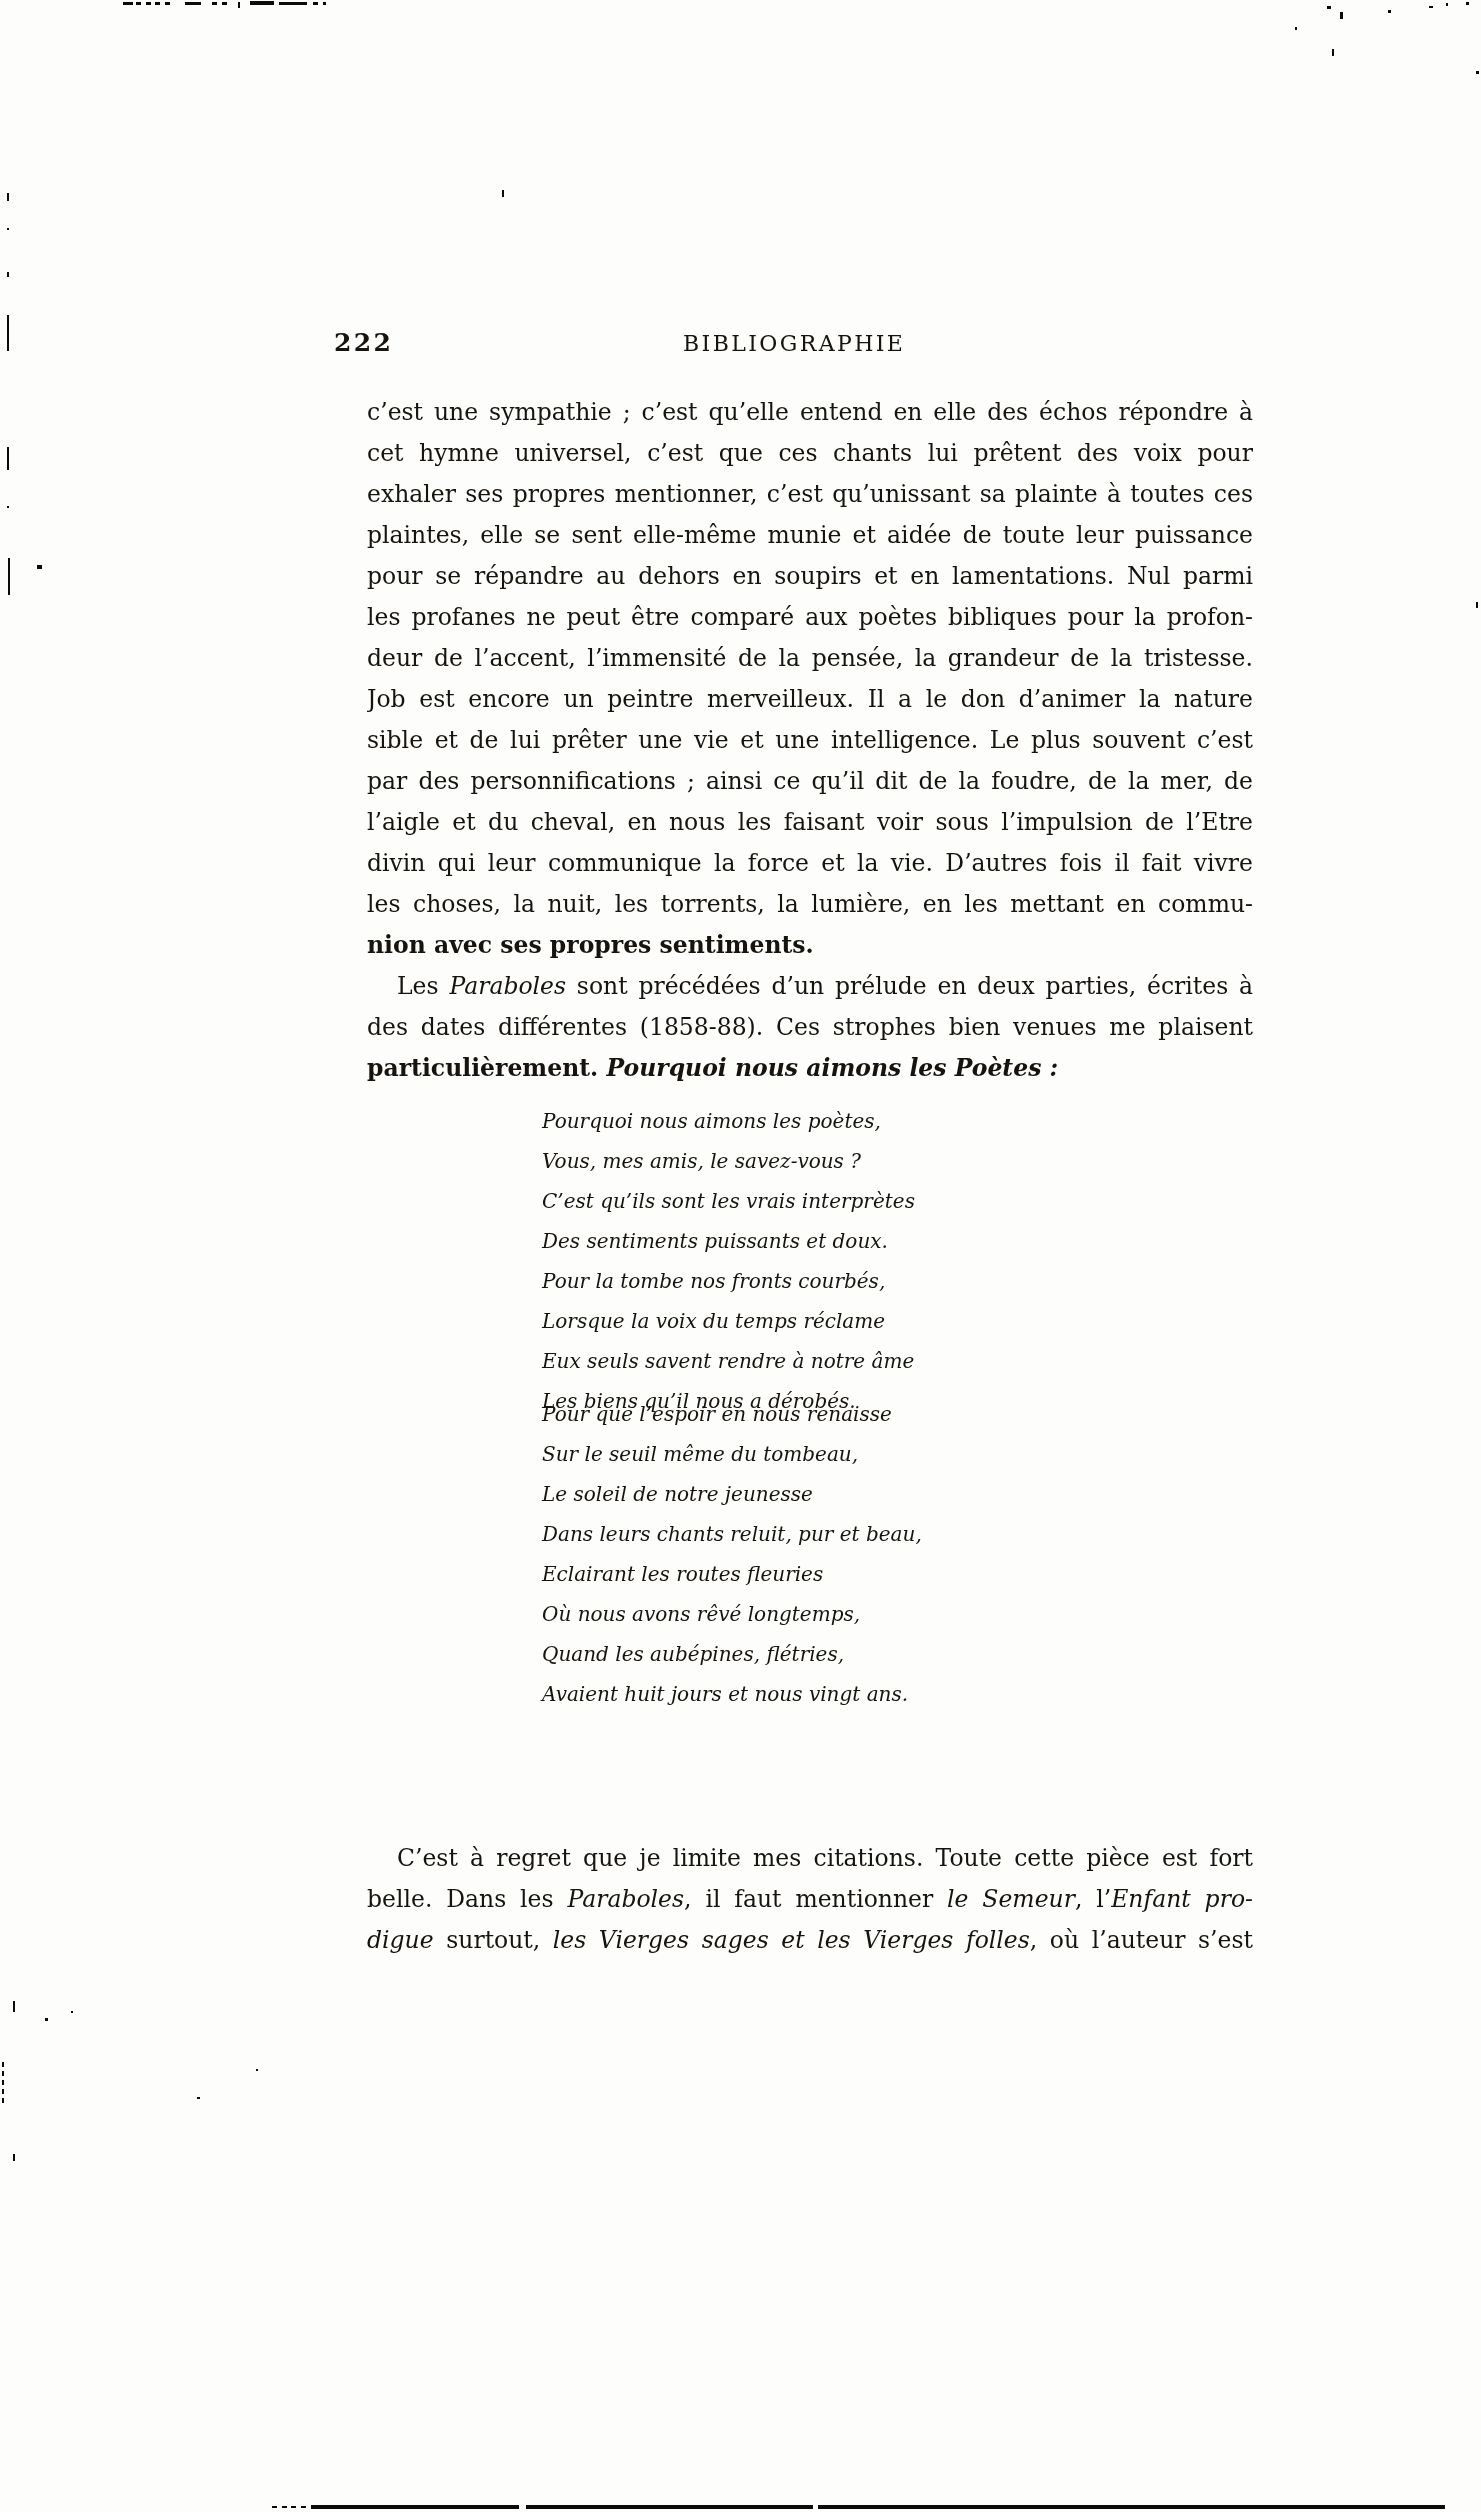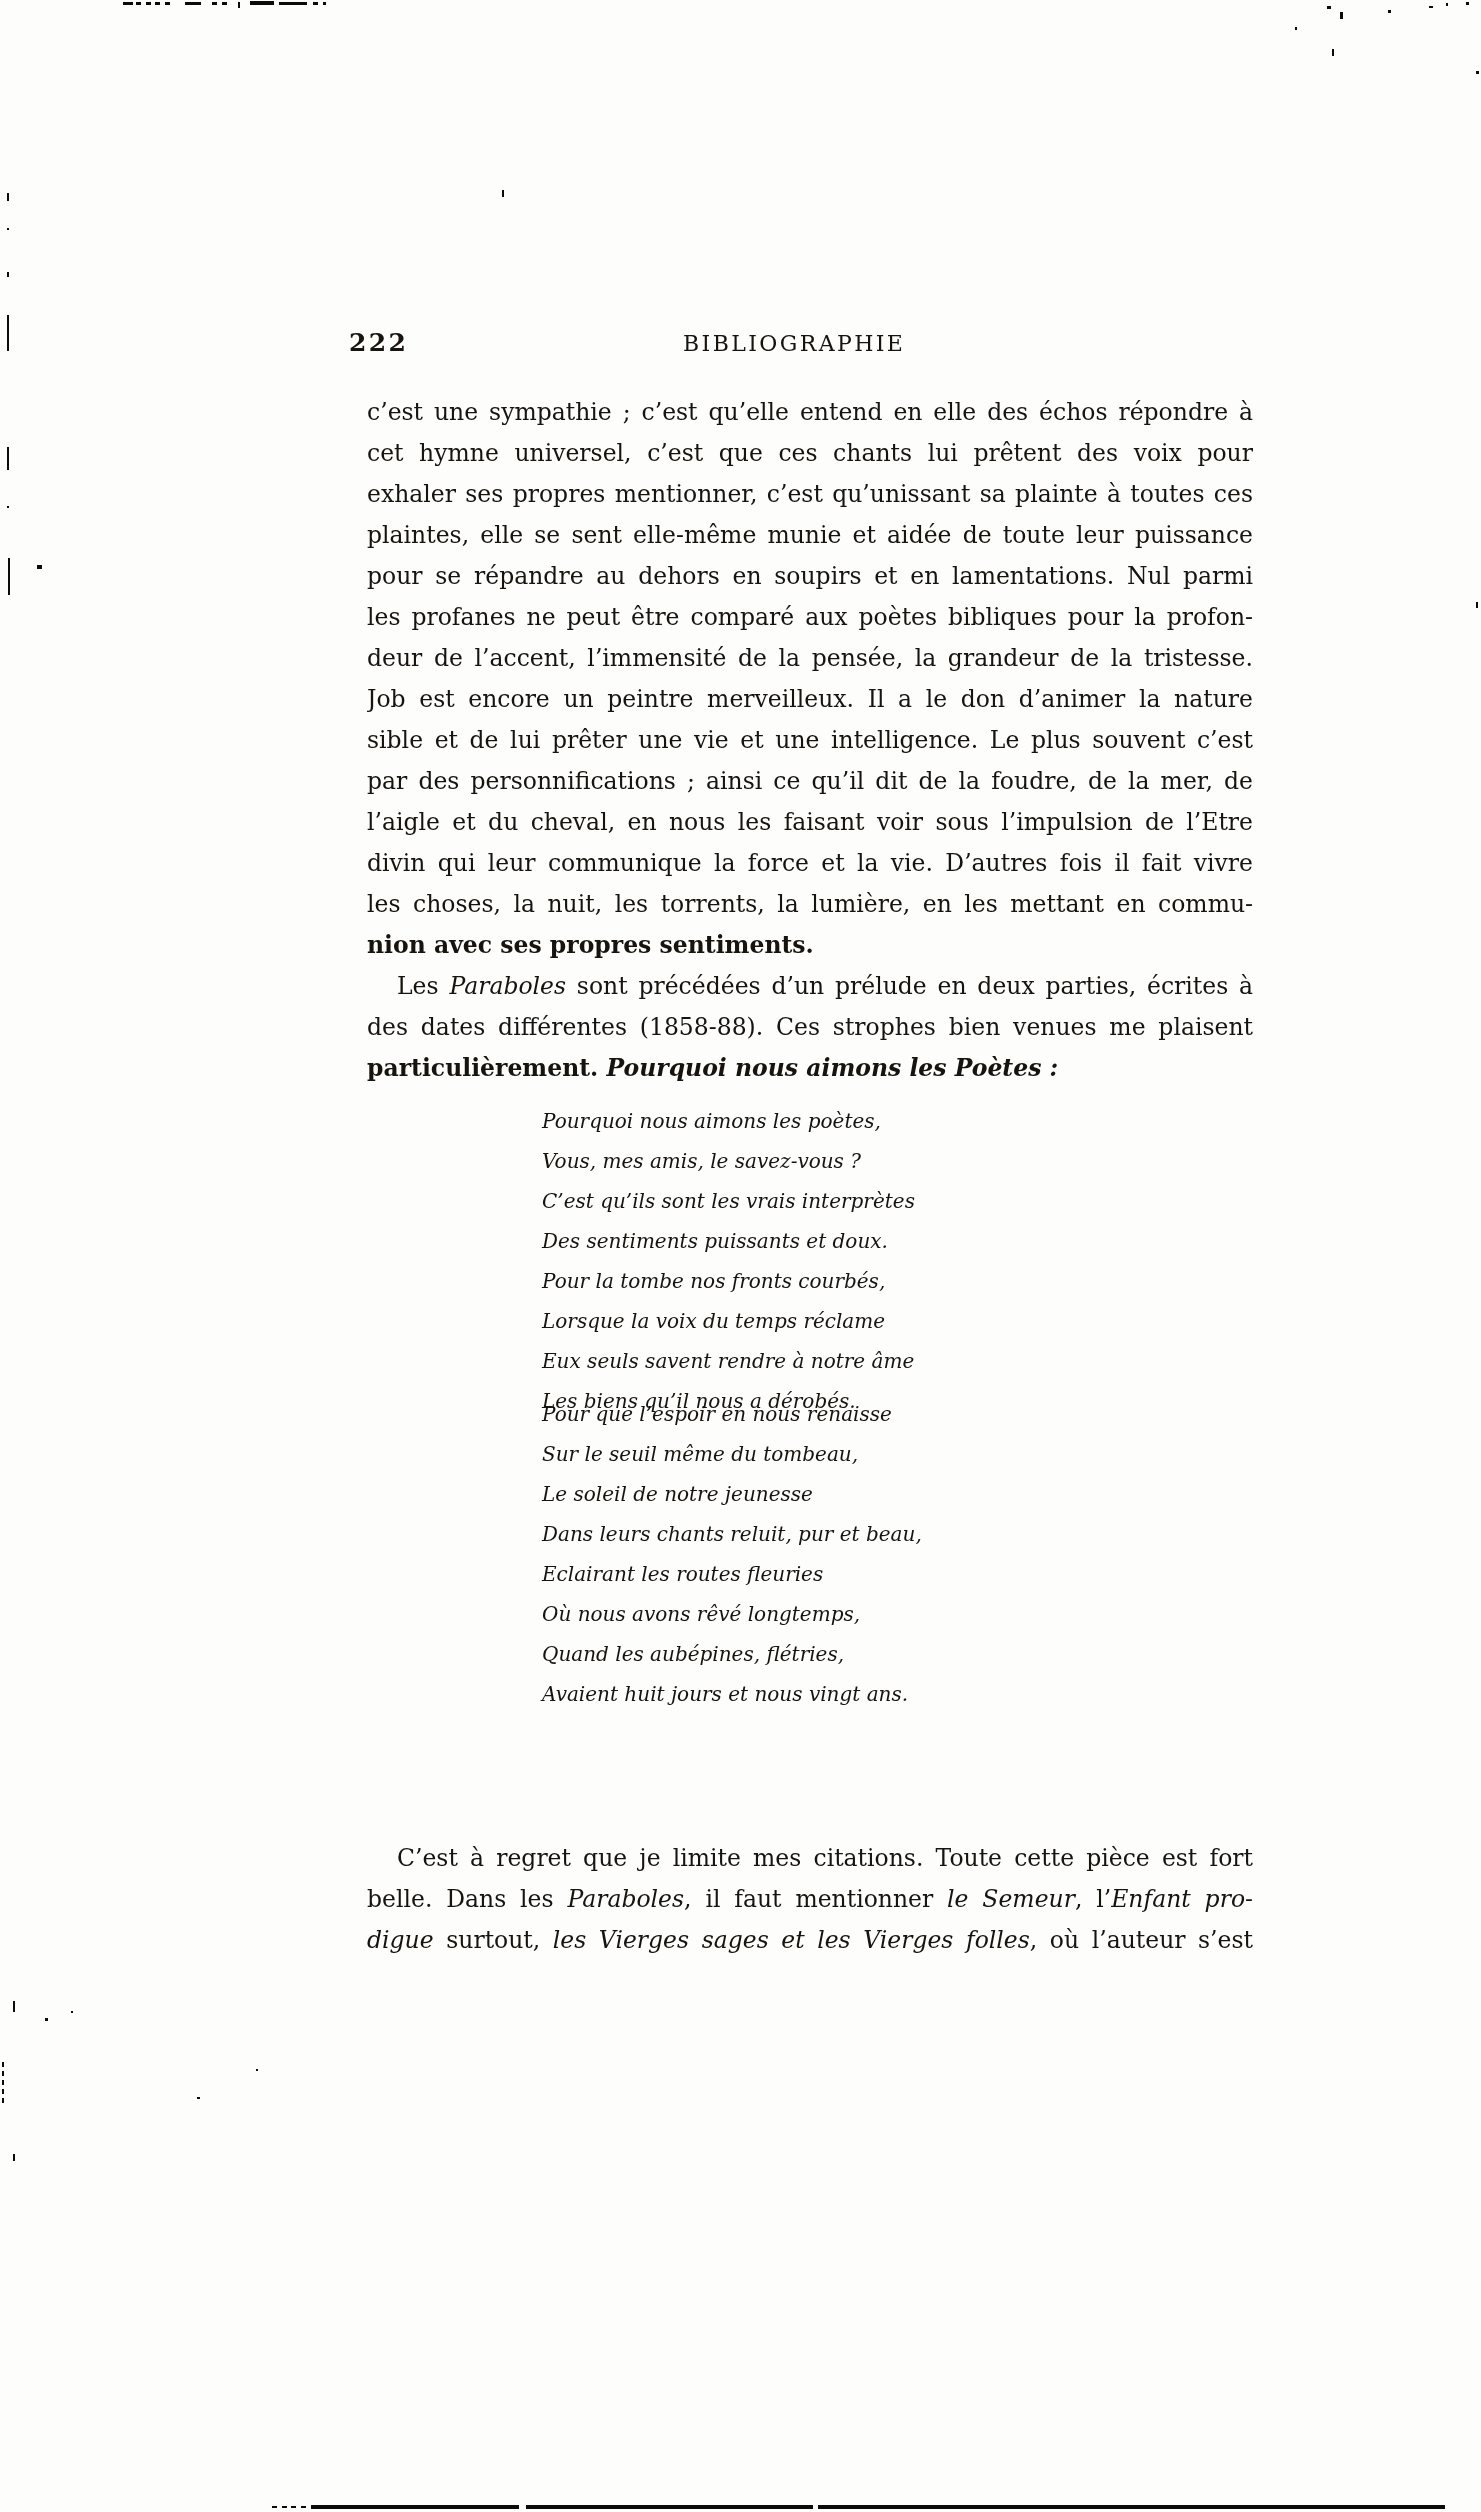--- a/index.html
+++ b/index.html
@@ -6,21 +6,21 @@
   .page{
     position:relative;
     width:1482px;height:2512px;
     background:#fdfdfb;
     overflow:hidden;
     color:#17140f;
     font-family:"DejaVu Serif", serif;
   }
   
   .pagenum{
-    position:absolute;left:349px;top:328px;
+    position:absolute;left:334px;top:328px;
     font-size:25px;font-weight:700;letter-spacing:2.4px;
   }
   .runhead{
     position:absolute;left:683px;top:331px;
     font-size:22px;letter-spacing:2.4px;
   }
   
   .body-block{position:absolute;left:367px;width:886px;}
   .blk-main{top:392px;}
   .blk-final{top:1838px;}

